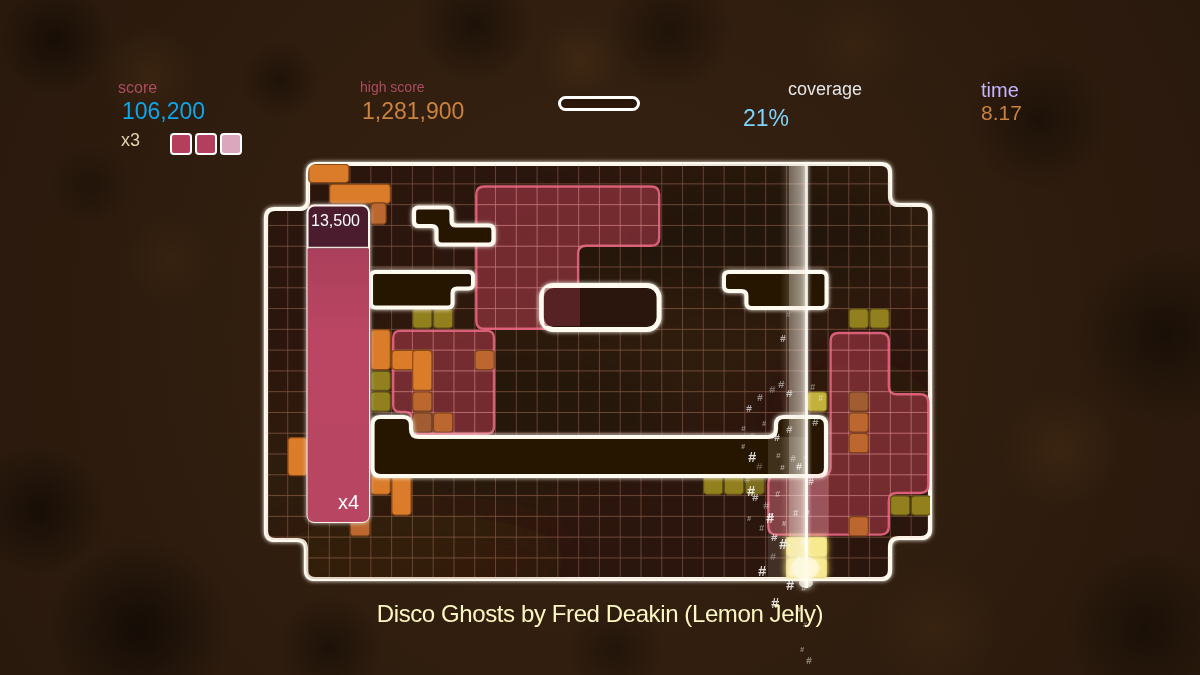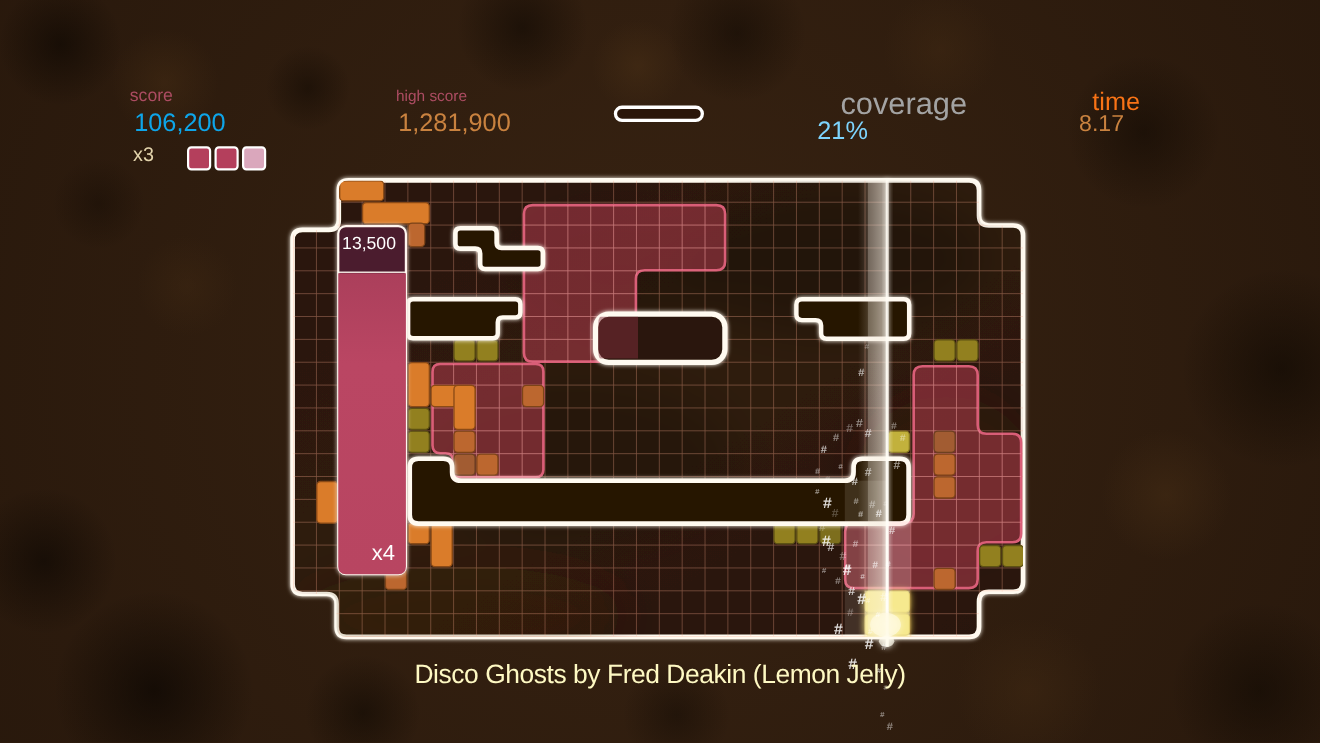--- a/index.html
+++ b/index.html
@@ -257,21 +257,21 @@
 <div class="t" style="left:170px;top:133px;width:22px;height:22px;background:#b43f5c;border:2px solid #fff;border-radius:4px;box-sizing:border-box;"></div>
 <div class="t" style="left:195px;top:133px;width:22px;height:22px;background:#b43f5c;border:2px solid #fff;border-radius:4px;box-sizing:border-box;"></div>
 <div class="t" style="left:220px;top:133px;width:22px;height:22px;background:#daa7bc;border:2px solid #fff;border-radius:4px;box-sizing:border-box;"></div>
 
 <div class="t" style="left:360px;top:79px;font-size:14px;color:#ac4c62;">high score</div>
 
 <div class="t" style="left:362px;top:98px;font-size:23px;color:#c9823f;">1,281,900</div>
 
 <div class="t" style="left:558px;top:96px;width:82px;height:15px;border:3.5px solid #fff;border-radius:8px;box-sizing:border-box;background:#2a160a;"></div>
 
-<div class="t" style="left:764px;top:79px;font-size:28px;color:#a3a3a3;">coverage</div>
+<div class="t" style="left:788px;top:79px;font-size:18px;color:#e5e5e5;">coverage</div>
 
 <div class="t" style="left:743px;top:105px;font-size:23px;color:#7dd3fc;">21%</div>
 
-<div class="t" style="left:981px;top:79px;font-size:23px;color:#f97316;margin-left:12px;">time</div>
+<div class="t" style="left:981px;top:79px;font-size:20px;color:#c4b5fd;">time</div>
 
 <div class="t" style="left:981px;top:101px;font-size:21px;color:#c9823f;">8.17</div>
 
 <div class="t" style="left:600px;top:600px;transform:translateX(-50%);font-size:24px;color:#fef9c3;letter-spacing:-0.4px;">Disco Ghosts by Fred Deakin (Lemon Jelly)</div>
 
 </body></html>

